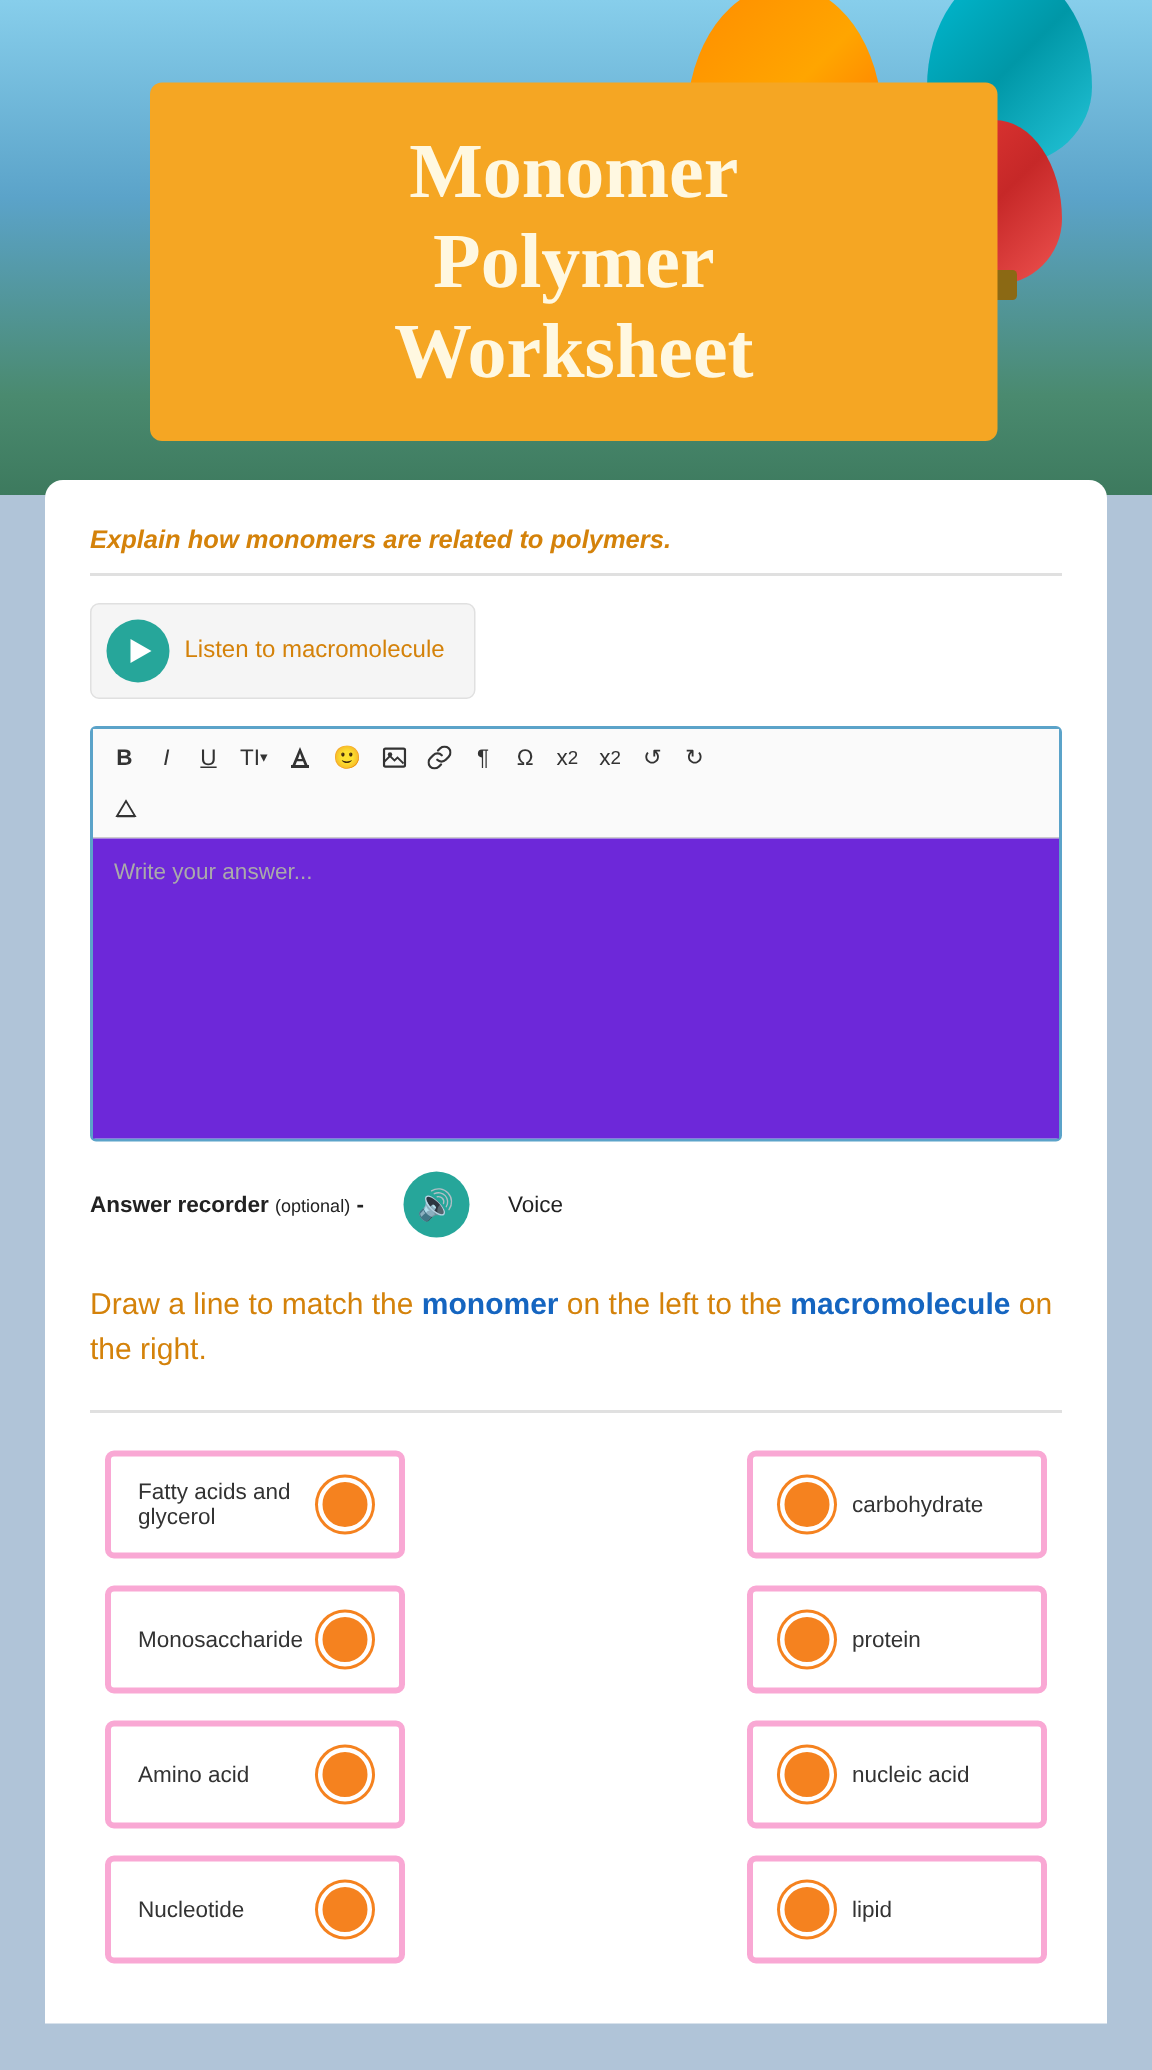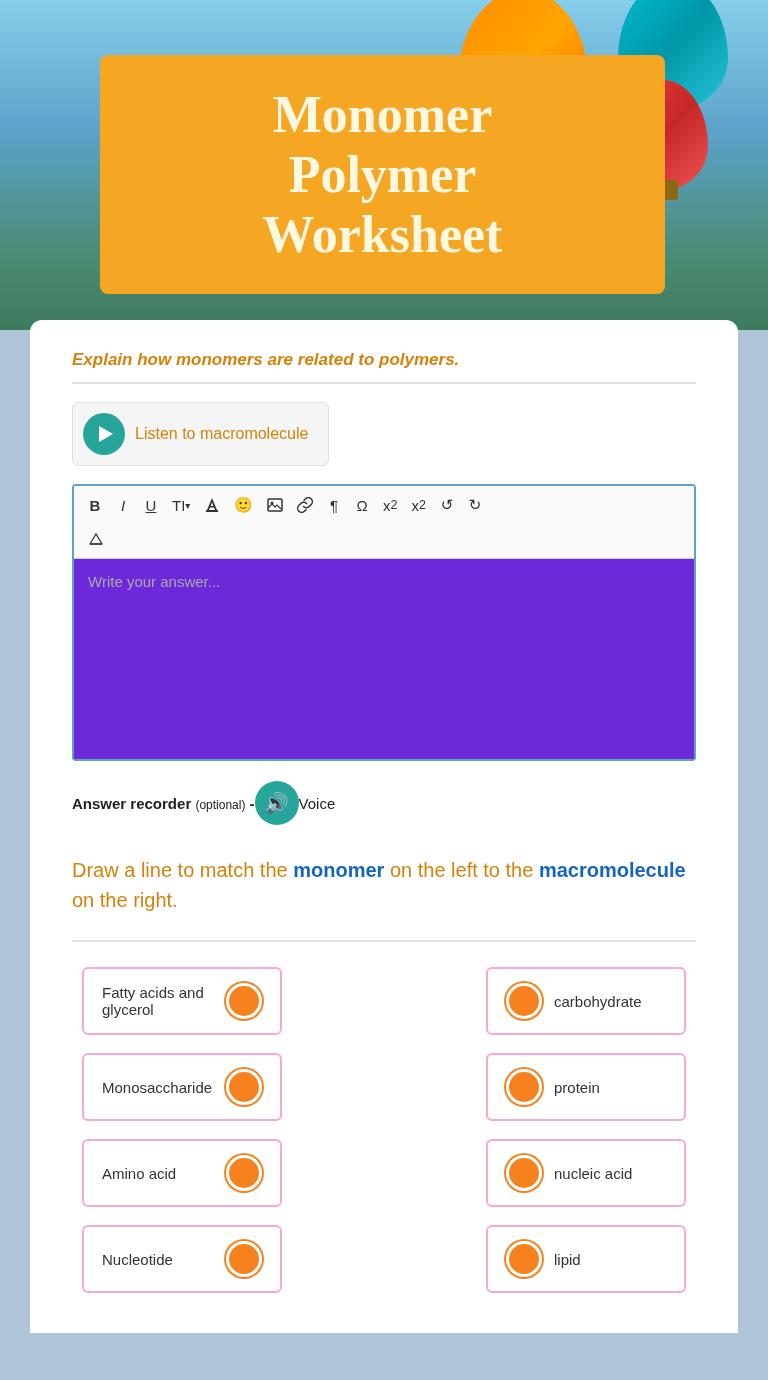--- a/index.html
+++ b/index.html
@@ -74,21 +74,21 @@
       text-align: center;
       line-height: 1.15;
       font-family: Georgia, serif;
     }
 
     
     .main-card {
       background: #fff;
       margin: 0 30px;
       border-radius: 12px 12px 0 0;
-      padding: 30px 42px 40px;
+      padding: 30px 30px 40px;
       position: relative;
       z-index: 2;
       margin-top: -10px;
     }
 
     .question-text {
       color: #d4820a;
       font-size: 17px;
       font-style: italic;
       font-weight: 600;
@@ -172,21 +172,21 @@
     }
     .editor-placeholder {
       color: #aaa;
       font-size: 15px;
     }
 
     
     .recorder-row {
       display: flex;
       align-items: center;
-      gap: 0;
+      gap: 26px;
       margin: 16px 0 30px;
     }
     .recorder-label {
       font-size: 15px;
       font-weight: 700;
       color: #222;
     }
     .recorder-optional {
       font-size: 12px;
       font-weight: 400;
@@ -235,21 +235,21 @@
       flex-direction: column;
       gap: 18px;
       padding: 0 10px;
     }
     .matching-row {
       display: flex;
       align-items: center;
       justify-content: space-between;
     }
     .match-item {
-      border: 2px solid #f9a8d4;
+      border: 4px solid #f9a8d4;
       border-radius: 6px;
       padding: 14px 18px;
       font-size: 15px;
       color: #333;
       text-align: center;
       width: 200px;
       display: flex;
       align-items: center;
       justify-content: space-between;
       background: #fff;

